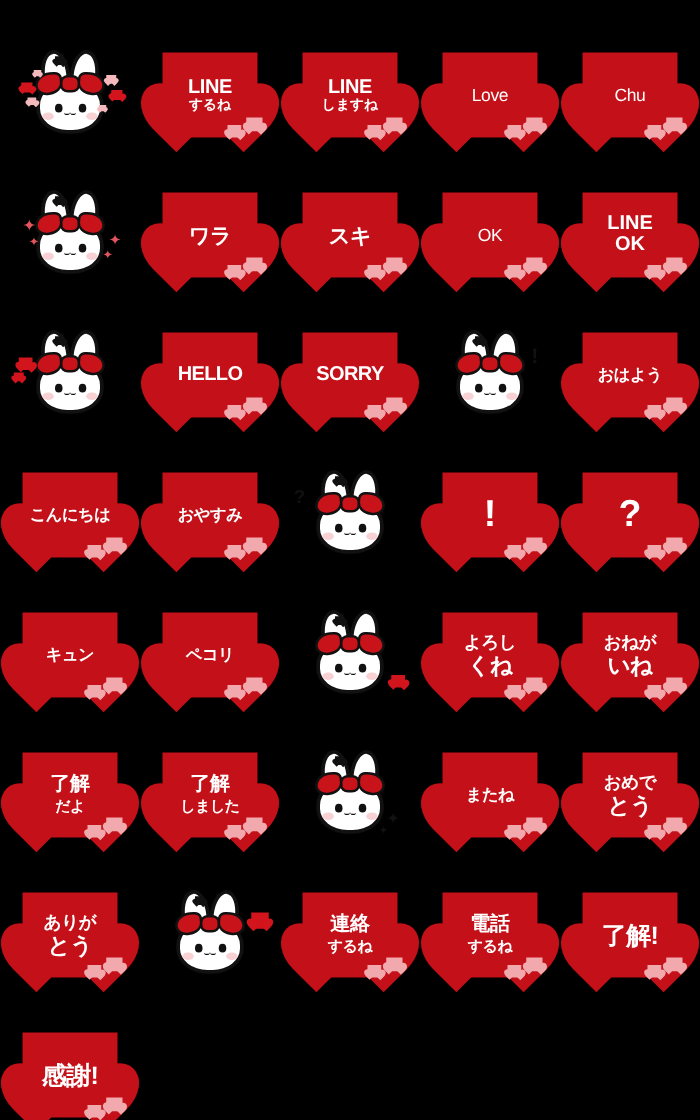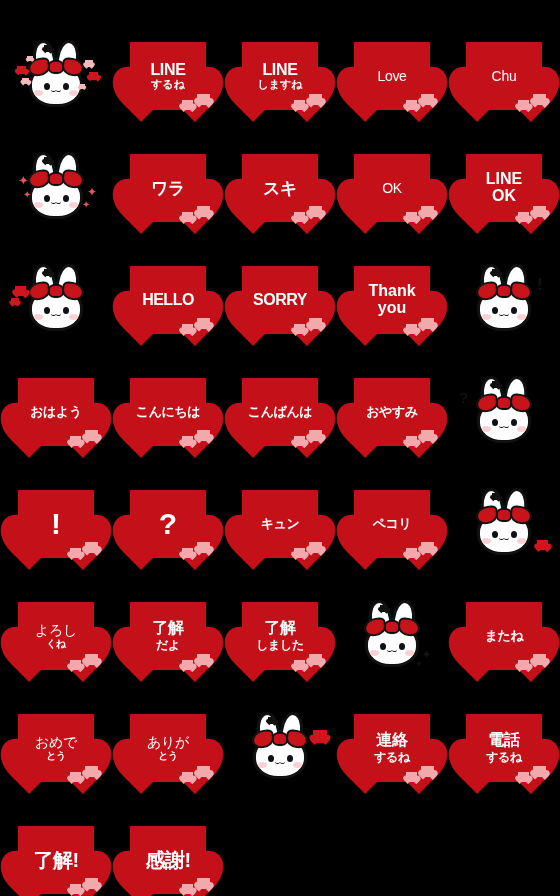--- a/index.html
+++ b/index.html
@@ -79,22 +79,22 @@
 
   
   .t-en1 .l1{font-size:14px;font-weight:normal;letter-spacing:-.3px;}
   .t-en-sm .l1{font-size:16px;font-weight:bold;letter-spacing:-.5px;text-align:right;}
   .t-en2 .l1{font-size:16px;font-weight:bold;line-height:1.05;}
   .t-en2 .l2{font-size:16px;font-weight:bold;line-height:1.05;}
   .t-enjp .l1{font-size:16px;font-weight:bold;line-height:1.1;letter-spacing:-.3px;}
   .t-enjp .l2{font-size:11px;font-weight:bold;line-height:1.2;}
   .t-jp1 .l1{font-size:17px;font-weight:bold;letter-spacing:-.5px;}
   .t-jp-sm .l1{font-size:13px;font-weight:bold;letter-spacing:-.4px;}
-  .t-jp2 .l1{font-size:14px;font-weight:normal;line-height:1.18;letter-spacing:-.4px;}
-  .t-jp2 .l2{font-size:10px;font-weight:bold;line-height:1.18;letter-spacing:-.4px;}
+  .t-jp2 .l1{font-size:14px;font-weight:bold;line-height:1.18;letter-spacing:-.4px;}
+  .t-jp2 .l2{font-size:18px;font-weight:bold;line-height:1.18;letter-spacing:-.4px;}
   .t-kanji .l1{font-size:16px;font-weight:bold;line-height:1.15;letter-spacing:-.3px;}
   .t-kanji .l2{font-size:12px;font-weight:bold;line-height:1.25;letter-spacing:-.4px;}
   .t-kanji-big .l1{font-size:20px;font-weight:bold;letter-spacing:-.5px;}
   .t-punct .l1{font-size:30px;font-weight:bold;line-height:1;}
 
   
   .minis{position:absolute;z-index:5;left:52px;top:52px;width:34px;height:20px;}
   .mini{position:absolute;background:#f2a9ad;}
   .mini.a{left:0;top:6px;width:11px;height:10px;}
   .mini.b{left:15px;top:0px;width:13px;height:11px;}
@@ -286,33 +286,20 @@
         <div class="bh-label t-en-sm">
           <span class="l1">SORRY</span>
         </div>
         <div class="minis">
           <div class="mini a hs"></div>
           <div class="mini b hs"></div>
         </div>
       </div>
     </div>
     <div class="cell">
-      <div class="bigheart">
-        <div class="bh"></div>
-        <div class="bh-label t-en2">
-          <span class="l1">Thank</span>
-          <span class="l2">you</span>
-        </div>
-        <div class="minis">
-          <div class="mini a hs"></div>
-          <div class="mini b hs"></div>
-        </div>
-      </div>
-    </div>
-    <div class="cell">
       <div class="bunny">
         <div class="ear l"></div>
         <div class="ear r"></div>
         <div class="head"></div>
         <div class="blush l"></div>
         <div class="blush r"></div>
         <div class="eye l"></div>
         <div class="eye r"></div>
         <div class="mouth"></div>
         <div class="bow">
@@ -334,32 +321,20 @@
           <div class="mini a hs"></div>
           <div class="mini b hs"></div>
         </div>
       </div>
     </div>
     <div class="cell">
       <div class="bigheart">
         <div class="bh"></div>
         <div class="bh-label t-jp-sm">
           <span class="l1">こんにちは</span>
-        </div>
-        <div class="minis">
-          <div class="mini a hs"></div>
-          <div class="mini b hs"></div>
-        </div>
-      </div>
-    </div>
-    <div class="cell">
-      <div class="bigheart">
-        <div class="bh"></div>
-        <div class="bh-label t-jp-sm">
-          <span class="l1">こんばんは</span>
         </div>
         <div class="minis">
           <div class="mini a hs"></div>
           <div class="mini b hs"></div>
         </div>
       </div>
     </div>
     <div class="cell">
       <div class="bigheart">
         <div class="bh"></div>
@@ -467,20 +442,33 @@
         </div>
         <div class="minis">
           <div class="mini a hs"></div>
           <div class="mini b hs"></div>
         </div>
       </div>
     </div>
     <div class="cell">
       <div class="bigheart">
         <div class="bh"></div>
+        <div class="bh-label t-jp2">
+          <span class="l1">おねが</span>
+          <span class="l2">いね</span>
+        </div>
+        <div class="minis">
+          <div class="mini a hs"></div>
+          <div class="mini b hs"></div>
+        </div>
+      </div>
+    </div>
+    <div class="cell">
+      <div class="bigheart">
+        <div class="bh"></div>
         <div class="bh-label t-kanji">
           <span class="l1">了解</span>
           <span class="l2">だよ</span>
         </div>
         <div class="minis">
           <div class="mini a hs"></div>
           <div class="mini b hs"></div>
         </div>
       </div>
     </div>

